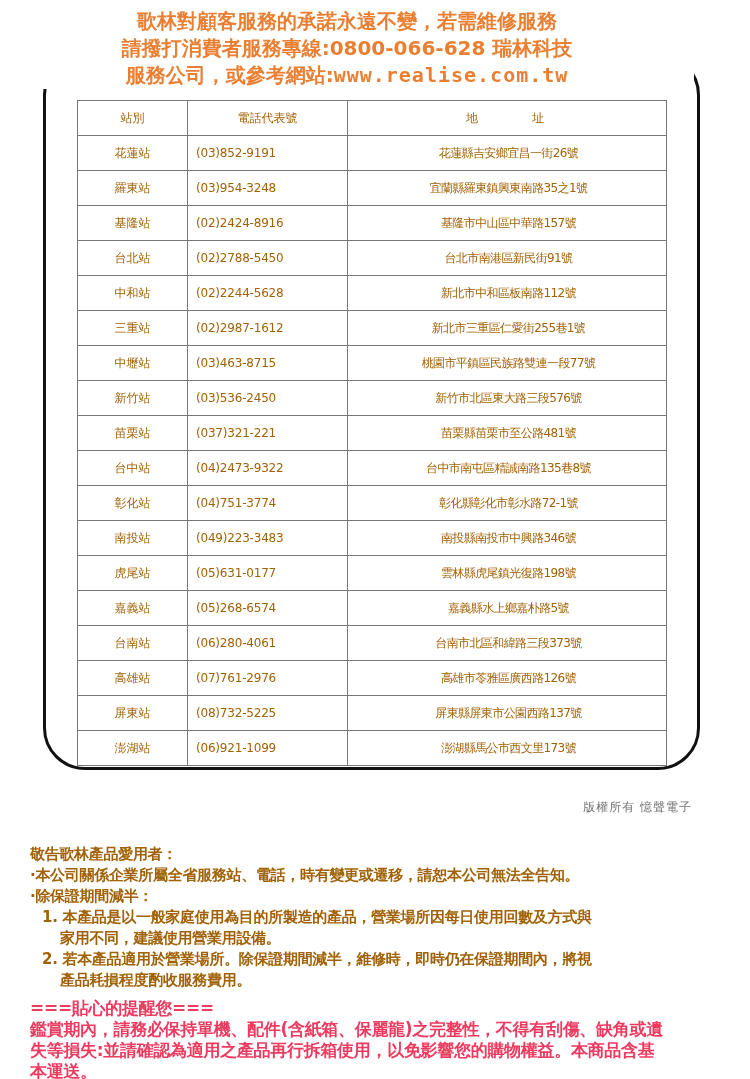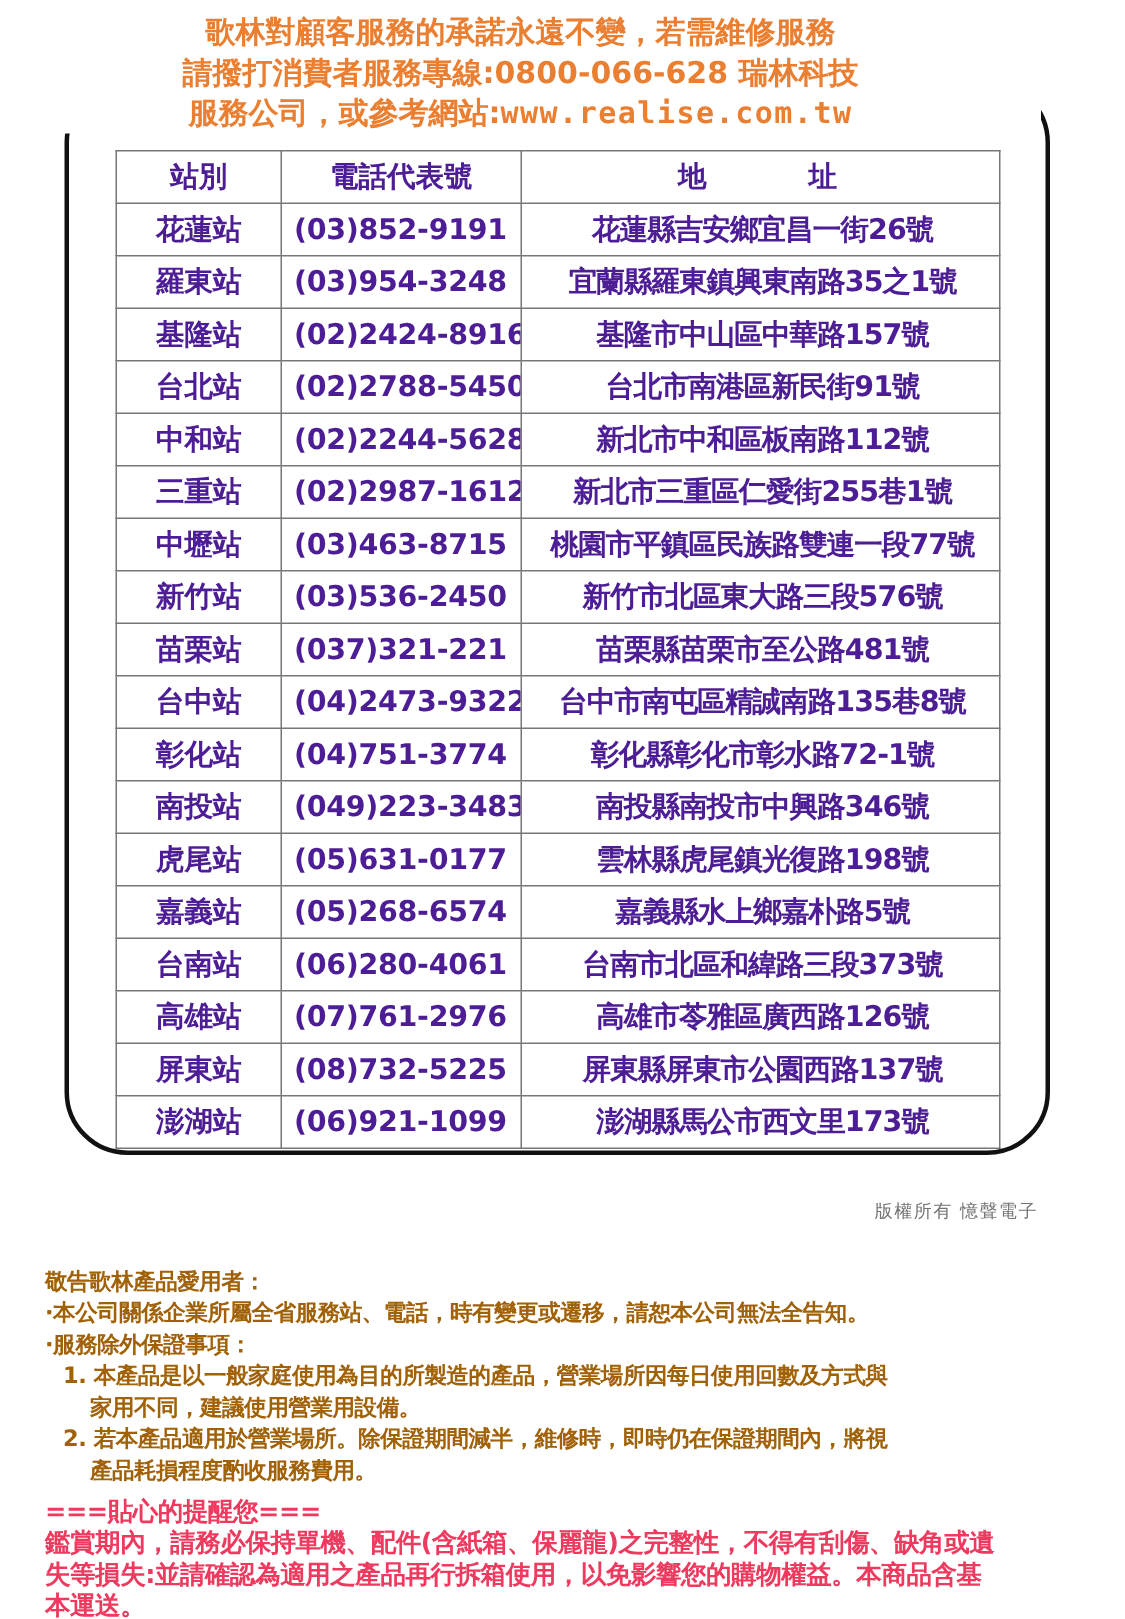--- a/index.html
+++ b/index.html
@@ -82,23 +82,23 @@
   }
   #station-table col.c-station { width: 110px; }
   #station-table col.c-phone   { width: 160px; }
   #station-table col.c-addr    { width: 319px; }
 
   #station-table th,
   #station-table td {
     border: 1px solid #777777;
     height: 35px;
     padding: 0 4px;
-    font-size: 19px;
-    font-weight: bold;
-    color: #4c1d95;
+    font-size: 12px;
+    font-weight: normal;
+    color: #a16207;
     line-height: 1;
     vertical-align: middle;
     box-sizing: border-box;
     background: #ffffff;
     overflow: hidden;
     white-space: nowrap;
   }
   #station-table th { text-align: center; }
   #station-table td.cell-station { text-align: center; }
   #station-table td.cell-phone   { text-align: left; padding-left: 8px; letter-spacing: -0.2px; }
@@ -271,21 +271,21 @@
         <td class="cell-addr">澎湖縣馬公市西文里173號</td>
       </tr>
     </tbody>
 </table>
 
 <div id="copyright">版權所有 憶聲電子</div>
 
 <div id="footer-notes">
   <span class="fline">敬告歌林產品愛用者：</span>
   <span class="fline">·本公司關係企業所屬全省服務站、電話，時有變更或遷移，請恕本公司無法全告知。</span>
-  <span class="fline">·服務除外保證事項：</span>
+  <span class="fline">·除保證期間減半：</span>
   <span class="fline indent-1">1. 本產品是以一般家庭使用為目的所製造的產品，營業場所因每日使用回數及方式與</span>
   <span class="fline indent-2">家用不同，建議使用營業用設備。</span>
   <span class="fline indent-1">2. 若本產品適用於營業場所。除保證期間減半，維修時，即時仍在保證期間內，將視</span>
   <span class="fline indent-2">產品耗損程度酌收服務費用。</span>
 </div>
 
 <div id="footer-pink">
   <span class="pline">===貼心的提醒您===</span>
   <span class="pline">鑑賞期內，請務必保持單機、配件(含紙箱、保麗龍)之完整性，不得有刮傷、缺角或遺</span>
   <span class="pline">失等損失:並請確認為適用之產品再行拆箱使用，以免影響您的購物權益。本商品含基</span>

